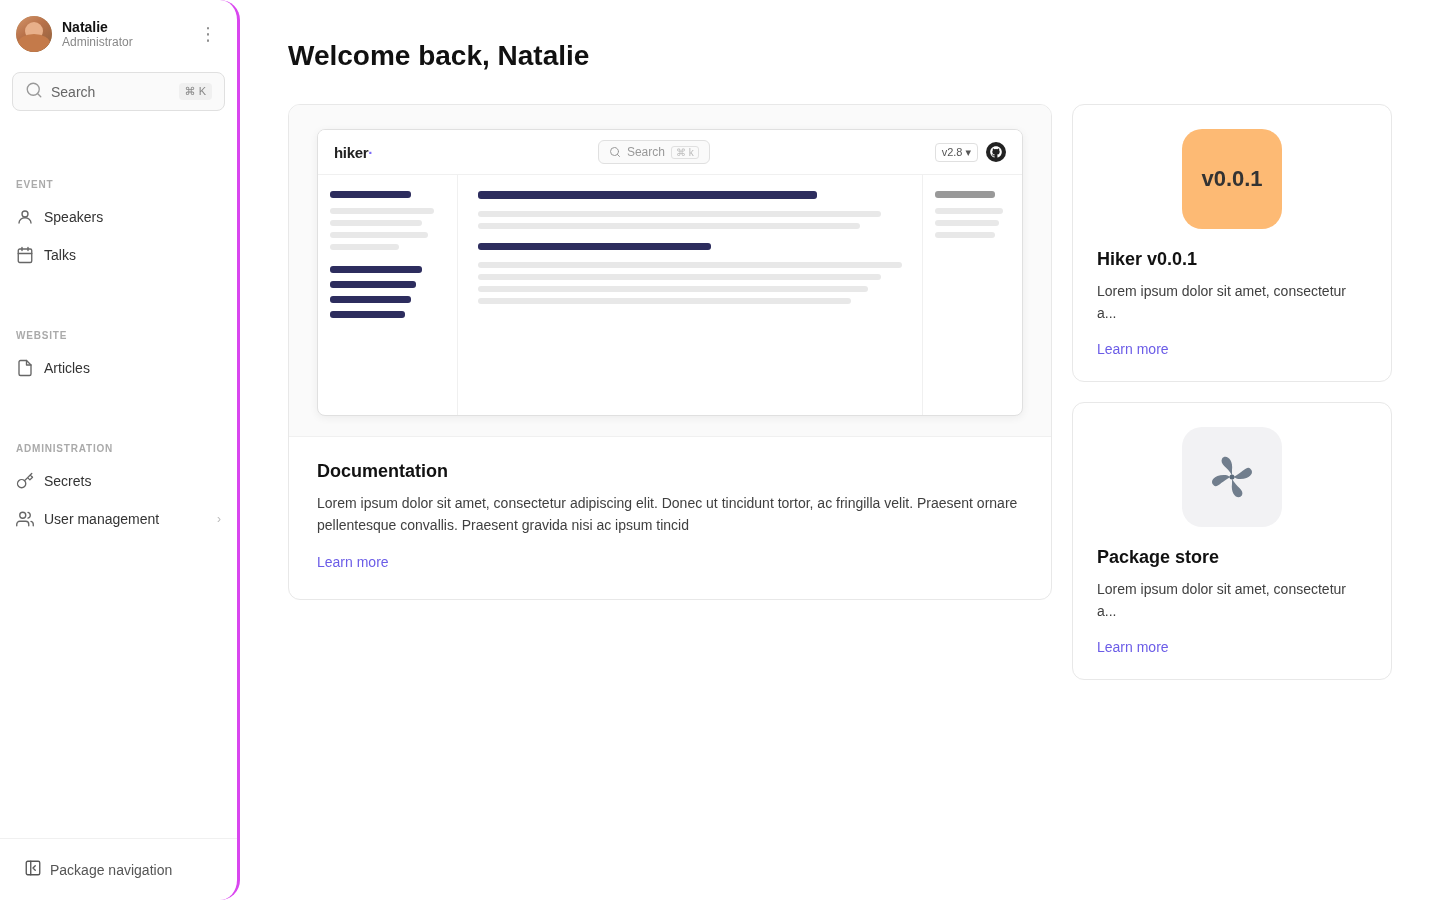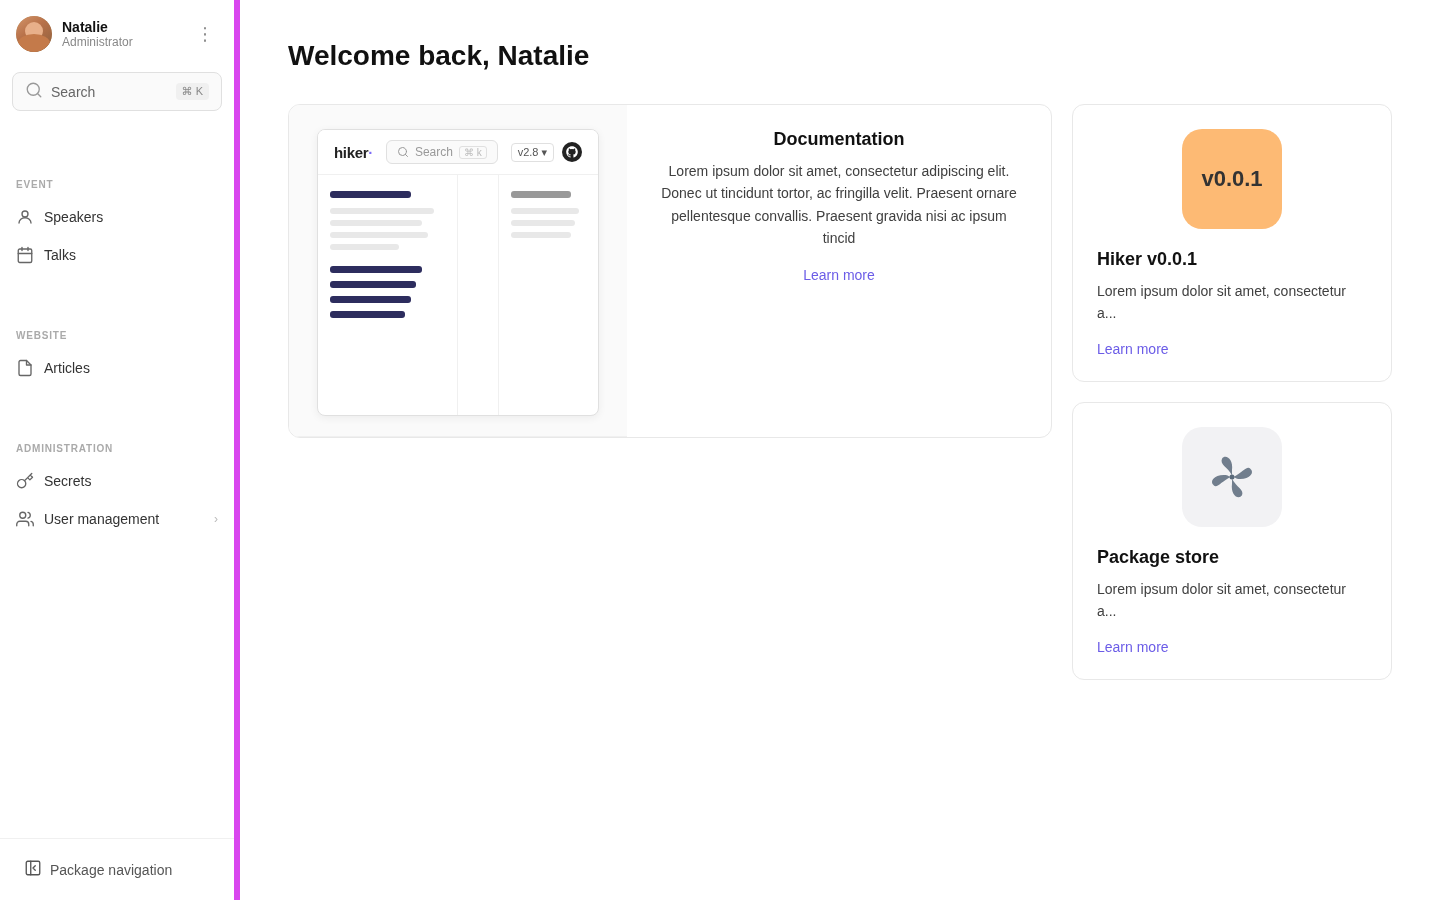--- a/index.html
+++ b/index.html
@@ -3,24 +3,25 @@
   <meta charset="utf-8">
   <style>
     * { box-sizing: border-box; margin: 0; padding: 0; }
     body { font-family: -apple-system, BlinkMacSystemFont, 'Segoe UI', sans-serif; background: #fff; display: flex; height: 900px; width: 1440px; overflow: hidden; }
 
     
     .sidebar {
       width: 240px;
       min-width: 240px;
       background: #fff;
-      border-right: 6px solid #d946ef;
+      border-right: 3px solid #d946ef;
       display: flex;
       flex-direction: column;
       height: 900px;
+      border-radius: 20px;
     }
 
     .sidebar-header {
       display: flex;
       align-items: center;
       padding: 16px 16px;
       justify-content: space-between;
     }
 
     .sidebar-user {
@@ -209,22 +210,21 @@
     .card {
       border: 1px solid #e8e8e8;
       border-radius: 12px;
       overflow: hidden;
       background: #fff;
     }
 
     
     .doc-card {
       display: flex;
-      flex-direction: row;
-      text-align: center;
+      flex-direction: column;
     }
 
     .doc-card-preview {
       background: #fafafa;
       padding: 24px 28px 20px 28px;
       border-bottom: 1px solid #f0f0f0;
       min-height: 330px;
     }
 
     .preview-window {

